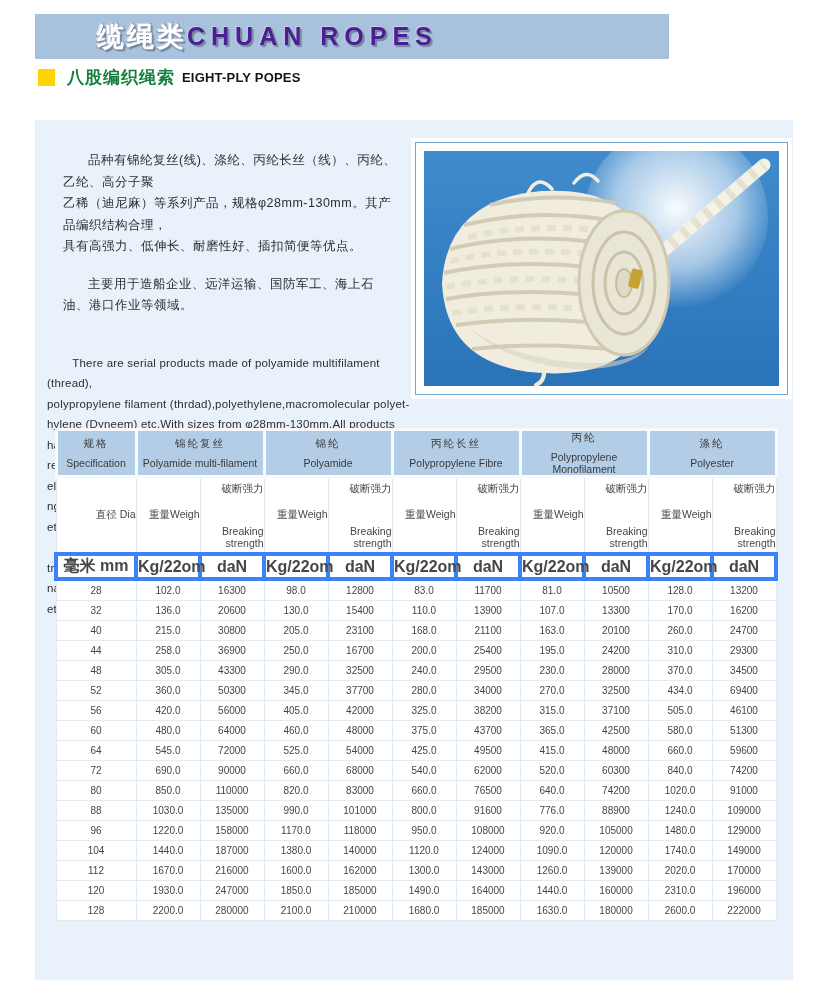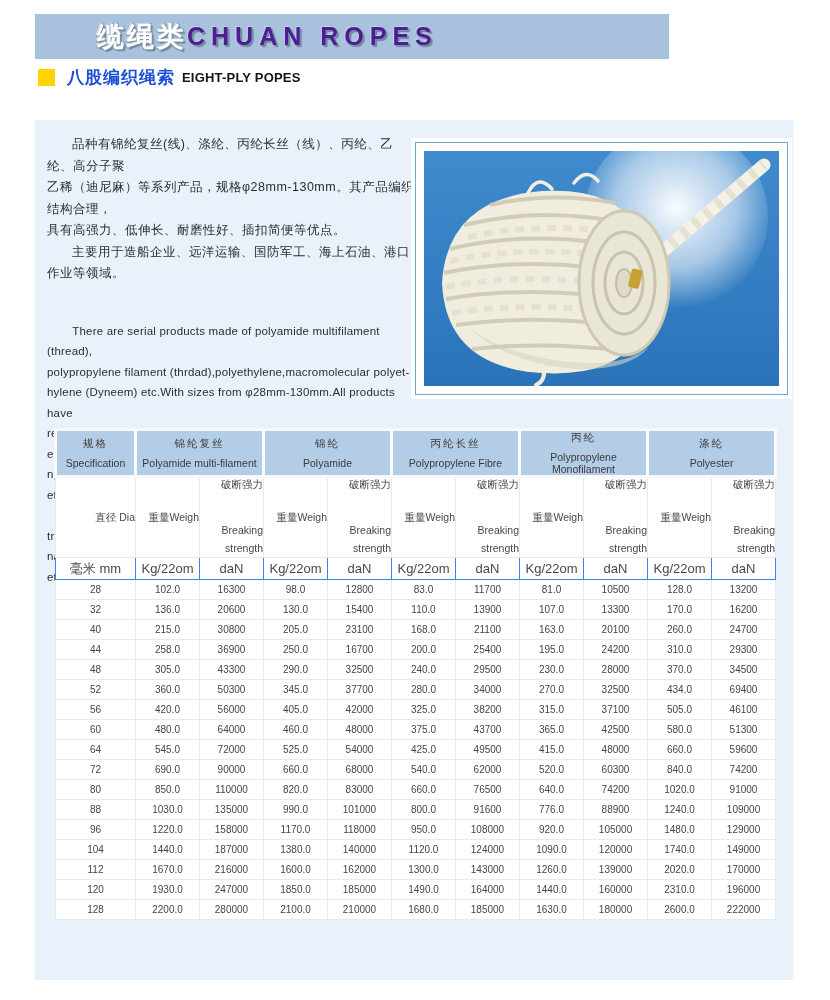--- a/index.html
+++ b/index.html
@@ -10,53 +10,53 @@
   .header-bar{position:absolute;left:35px;top:14px;width:634px;height:45px;background:#a8c2dd;
               display:flex;align-items:center;}
   .title-cn{margin-left:62px;font-size:27px;font-weight:bold;letter-spacing:3px;color:#ffffff;
             text-shadow:1px 1px 0 #7d8ea3,-1px -1px 0 #cdd8e4,1px -1px 0 #8a9bb0,-1px 1px 0 #8a9bb0,2px 2px 1px #6f8096;}
   .title-en{font-size:25px;font-weight:bold;letter-spacing:6px;color:#4c1d95;
             text-shadow:1px 1px 0 #7d8ea3,-1px -1px 0 #c4d1df,2px 2px 1px #6f8096;}
 
   
   .subtitle{position:absolute;left:38px;top:66px;display:flex;align-items:center;}
   .yellow-square{width:17px;height:17px;background:#ffd400;margin-right:12px;}
-  .subtitle-cn{font-size:17px;font-weight:bold;color:#1d4ed8;letter-spacing:1px;}
+  .subtitle-cn{font-size:17px;font-weight:bold;color:#15803d;letter-spacing:1px;}
   .subtitle-en{font-size:13px;font-weight:bold;color:#151515;margin-left:7px;letter-spacing:0.2px;}
 
   
   .panel{position:absolute;left:35px;top:120px;width:758px;height:860px;background:#e9f1fb;}
 
   
   .intro{position:absolute;left:12px;top:14px;width:368px;}
-  .cn-para{margin:0;font-size:12.5px;line-height:21.5px;color:#2d2d2d;white-space:pre-line;
+  .cn-para{margin:16px;font-size:12.5px;line-height:21.5px;color:#2d2d2d;white-space:pre-line;
            text-indent:2em;letter-spacing:0.5px;}
   .en-block{margin-top:36px;}
   .en-para{margin:0;font-size:11.5px;line-height:20.5px;color:#2d2d2d;white-space:pre-line;
            text-indent:2.2em;letter-spacing:0.2px;}
 
   
   .photo-frame{position:absolute;left:376px;top:18px;background:#ffffff;padding:4px;}
   .photo-frame-inner{border:1px solid #6fa9d2;padding:8px;background:#ffffff;}
   .photo-frame-inner svg{display:block;}
 
   
   .table-wrap{position:absolute;left:19px;top:308px;width:720px;}
   table.spec{border-collapse:collapse;table-layout:fixed;width:720px;}
   table.spec th,table.spec td{padding:0;}
   tr.group th{background:#b4cde6;border:3px solid #f8fafd;height:44px;font-weight:normal;
               vertical-align:middle;text-align:center;}
   .group-cn{display:block;font-size:10.5px;color:#3a3a3a;letter-spacing:2px;margin-bottom:6px;}
   .group-en{display:block;font-size:10.5px;color:#3a3a3a;}
   tr.sub th{background:#ffffff;border:1px solid #e2eaf4;border-top:3px solid #f8fafd;height:74px;
             font-weight:normal;font-size:10.5px;color:#474747;text-align:right;vertical-align:middle;}
-  .break-en{display:block;white-space:pre-line;line-height:18px;margin-top:29px;}
+  .break-en{display:block;white-space:pre-line;line-height:12px;margin-top:29px;}
   .break-cn{display:block;margin-bottom:1px;}
-  tr.unit th{background:#ffffff;border:1px solid #3b82f6;height:21px;font-weight:normal;
-             font-size:13px;color:#474747;text-align:center;}
+  tr.unit th{background:#ffffff;border:4px solid #3b82f6;height:21px;font-weight:bold;
+             font-size:16px;color:#474747;text-align:center;}
   tbody td{background:#ffffff;border:1px solid #e2eaf4;height:19px;font-size:10px;color:#454545;
            text-align:center;}
 </style>
 </head>
 <body>
 
 <div class="page">
 
   <div class="header-bar">
     <span class="title-cn">缆绳类</span>

